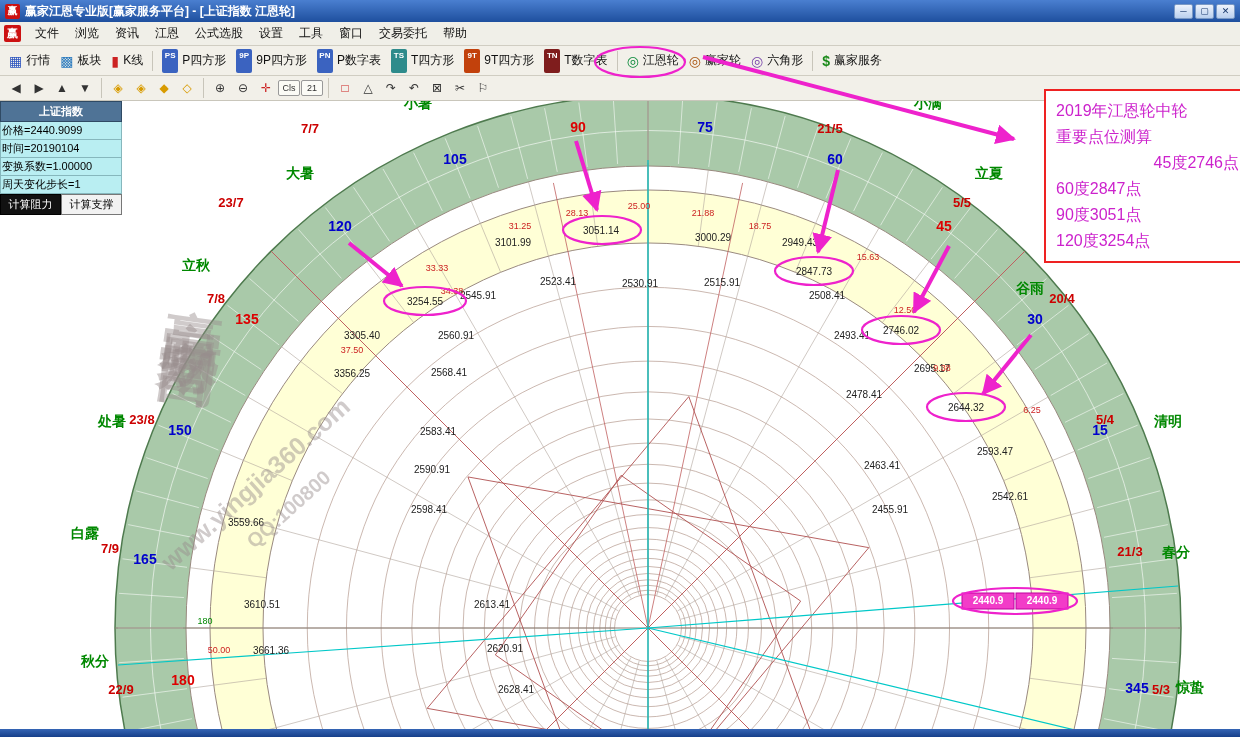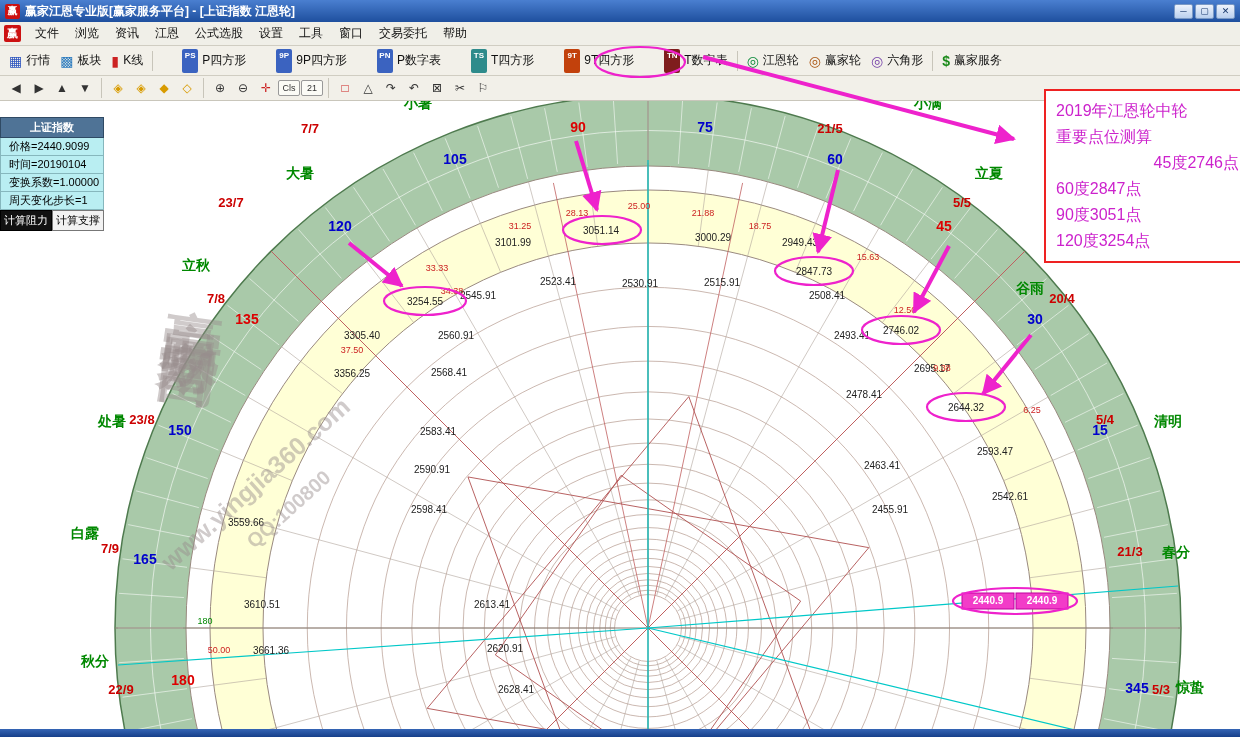--- a/index.html
+++ b/index.html
@@ -11,39 +11,39 @@
   .titlebar .logo{width:15px;height:15px;background:#cc1111;color:#fff;font-size:10px;font-weight:bold;display:flex;align-items:center;justify-content:center;border-radius:2px;margin-right:5px;flex:none;}
   .win-controls{margin-left:auto;display:flex;gap:2px;}
   .win-btn{width:19px;height:15px;background:linear-gradient(#eef3fc,#b9cfee);border:1px solid #7a99c5;border-radius:2px;font-size:9px;line-height:13px;text-align:center;color:#17376b;cursor:default;}
 
   .menubar{height:24px;background:#f0efe8;border-bottom:1px solid #d0cdc2;display:flex;align-items:center;font-size:12px;padding-left:4px;color:#111;}
   .menubar .logo{width:17px;height:17px;background:#cc1111;color:#fff;font-size:11px;font-weight:bold;display:flex;align-items:center;justify-content:center;border-radius:2px;margin-right:6px;}
   .menu-item{padding:4px 8px;}
 
   .toolbar1{height:30px;background:#f2f0e9;border-bottom:1px solid #d0cdc2;display:flex;align-items:center;padding:0 4px;font-size:12px;color:#111;}
   .tb-item{display:flex;align-items:center;gap:4px;padding:3px 5px;border-radius:2px;white-space:nowrap;}
-  .badge{display:inline-block;min-width:16px;height:24px;color:#fff;font-size:8px;font-weight:bold;line-height:14px;text-align:center;border-radius:2px;padding:0 1px;margin-left:20px;}
+  .badge{display:inline-block;min-width:16px;height:24px;color:#fff;font-size:8px;font-weight:bold;line-height:14px;text-align:center;border-radius:2px;padding:0 1px;}
   .glyph{font-size:14px;line-height:14px;font-weight:bold;}
   .sep{width:1px;height:20px;background:#c8c5ba;margin:0 4px;}
 
   .toolbar2{height:25px;background:#f2f0e9;border-bottom:1px solid #c9c6bb;display:flex;align-items:center;gap:1px;padding:0 5px;}
   .tb2-btn{min-width:22px;height:20px;display:flex;align-items:center;justify-content:center;font-size:12px;border-radius:2px;color:#333;padding:0 2px;}
   .tb2-boxed{font-size:9px;border:1px solid #999;background:#fbfbf6;height:16px;line-height:14px;}
 
   .main{position:absolute;top:101px;left:0;right:0;bottom:8px;background:#fff;overflow:hidden;}
   #wheel-svg{position:absolute;left:0;top:0;z-index:1;}
 
   .watermark{position:absolute;color:rgba(150,140,140,0.45);z-index:3;pointer-events:none;font-weight:bold;}
   .wm-vert{writing-mode:vertical-rl;font-size:62px;letter-spacing:10px;transform:rotate(8deg);}
   .wm-diag{font-size:25px;transform:rotate(-42deg);transform-origin:left center;}
   .wm-diag2{font-size:20px;transform:rotate(-42deg);transform-origin:left center;}
 
-  .left-panel{position:absolute;top:16px;left:0;width:104px;font-size:11px;z-index:5;}
+  .left-panel{position:absolute;top:0;left:0;width:122px;font-size:11px;z-index:5;}
   .lp-header{background:#4f7396;color:#fff;text-align:center;padding:2px 0;font-weight:bold;border:1px solid #2f4a64;}
-  .lp-row{background:#b9eef2;border:1px solid #86b7bd;border-top:none;padding:1px 8px;white-space:nowrap;color:#000;}
+  .lp-row{background:#b9eef2;border:1px solid #86b7bd;border-top:none;padding:1px 1px;white-space:nowrap;color:#000;}
   .lp-buttons{display:flex;}
   .lp-btn1{flex:1;background:#111;color:#fff;text-align:center;padding:2px 0;border:1px solid #000;cursor:default;}
   .lp-btn2{flex:1;background:#f2f2f2;color:#000;text-align:center;padding:2px 0;border:1px solid #777;cursor:default;}
 
   .annotation{position:absolute;left:1044px;top:89px;width:207px;border:2px solid #ee2222;background:#fff;z-index:6;padding:7px 10px;}
   .annotation div{color:#cc22cc;font-size:16px;line-height:26px;white-space:nowrap;}
 
   #overlay-svg{position:absolute;left:0;top:0;z-index:20;pointer-events:none;}
   .bottombar{position:absolute;left:0;bottom:0;width:100%;height:8px;background:linear-gradient(#3565b5,#16ole 3f8a);background:linear-gradient(#3565b5,#163f8a);z-index:7;}
 </style>

